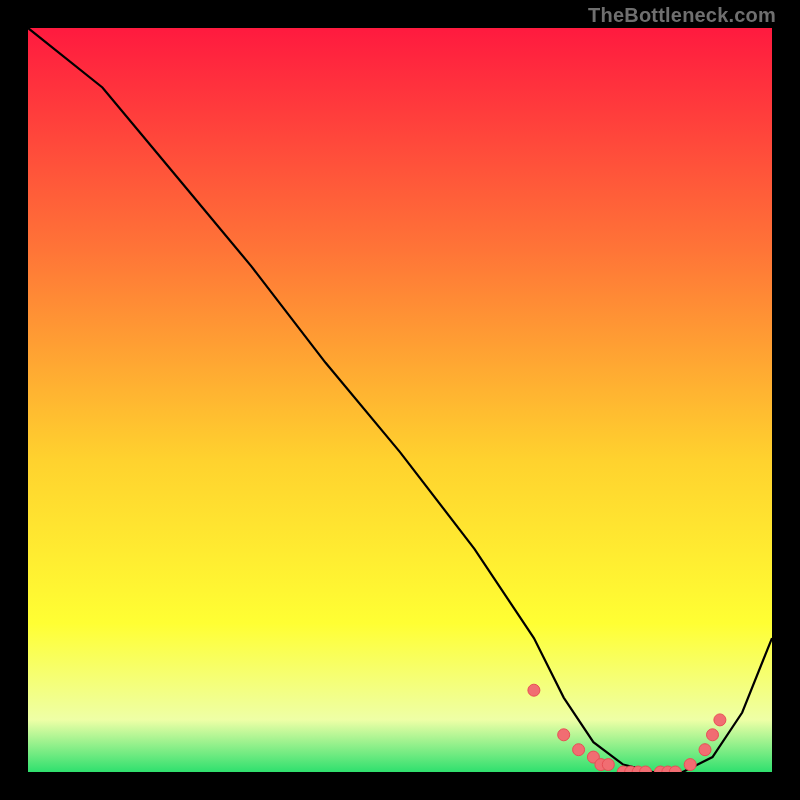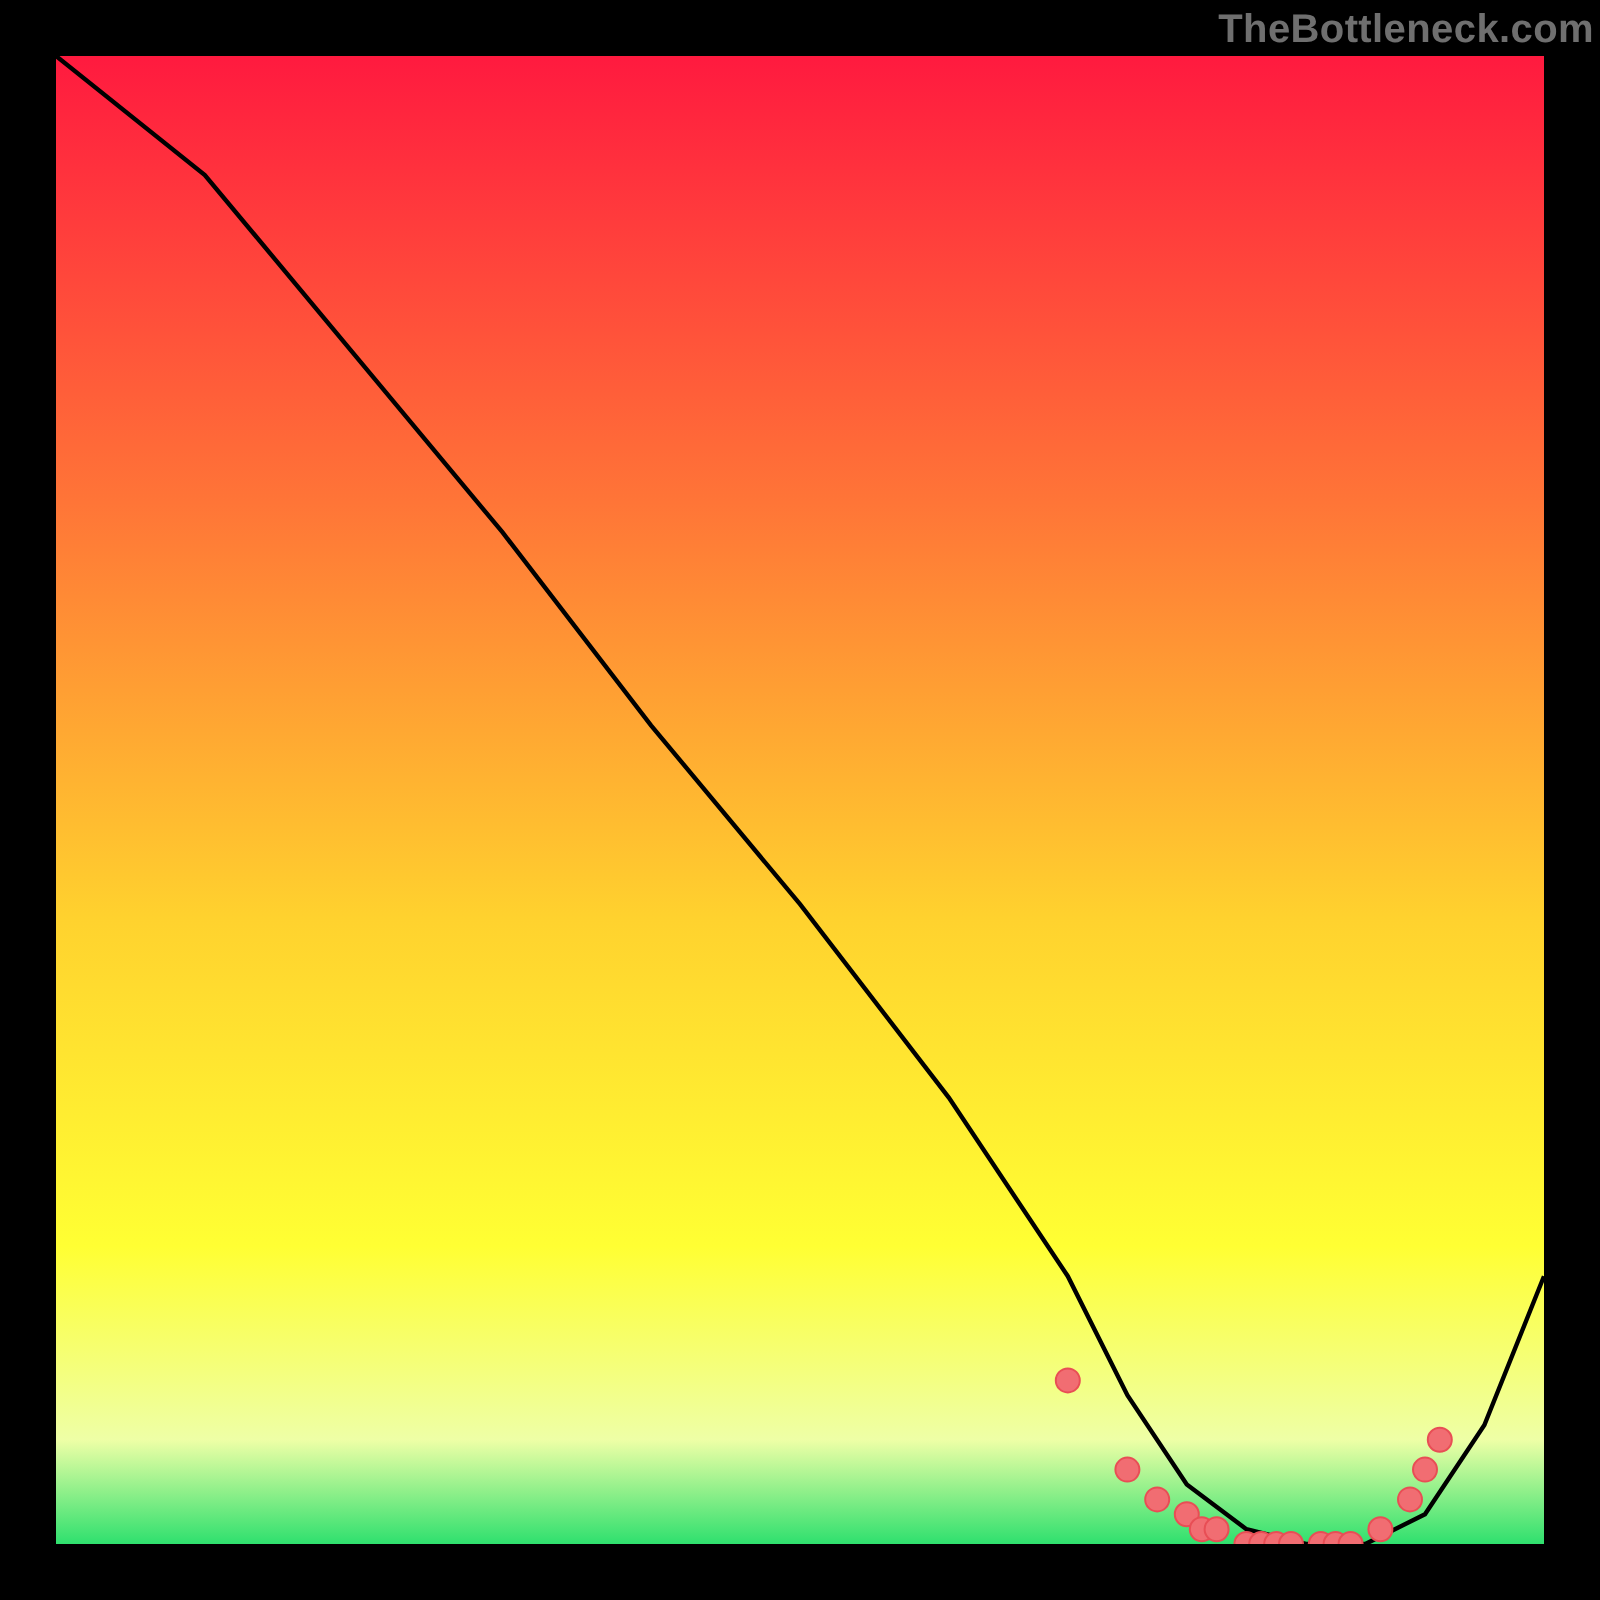--- a/index.html
+++ b/index.html
@@ -25,21 +25,21 @@
     height: 744px;
   }
   .plot svg {
     display: block;
     width: 744px;
     height: 744px;
   }
   .watermark {
     position: absolute;
     top: 4px;
-    right: 3px;
+    right: 24px;
     color: #6f6f6f;
     font-size: 20px;
     font-weight: 600;
     letter-spacing: 0.2px;
   }
 </style>
 </head>
 <body>
 
 <div class="stage">

